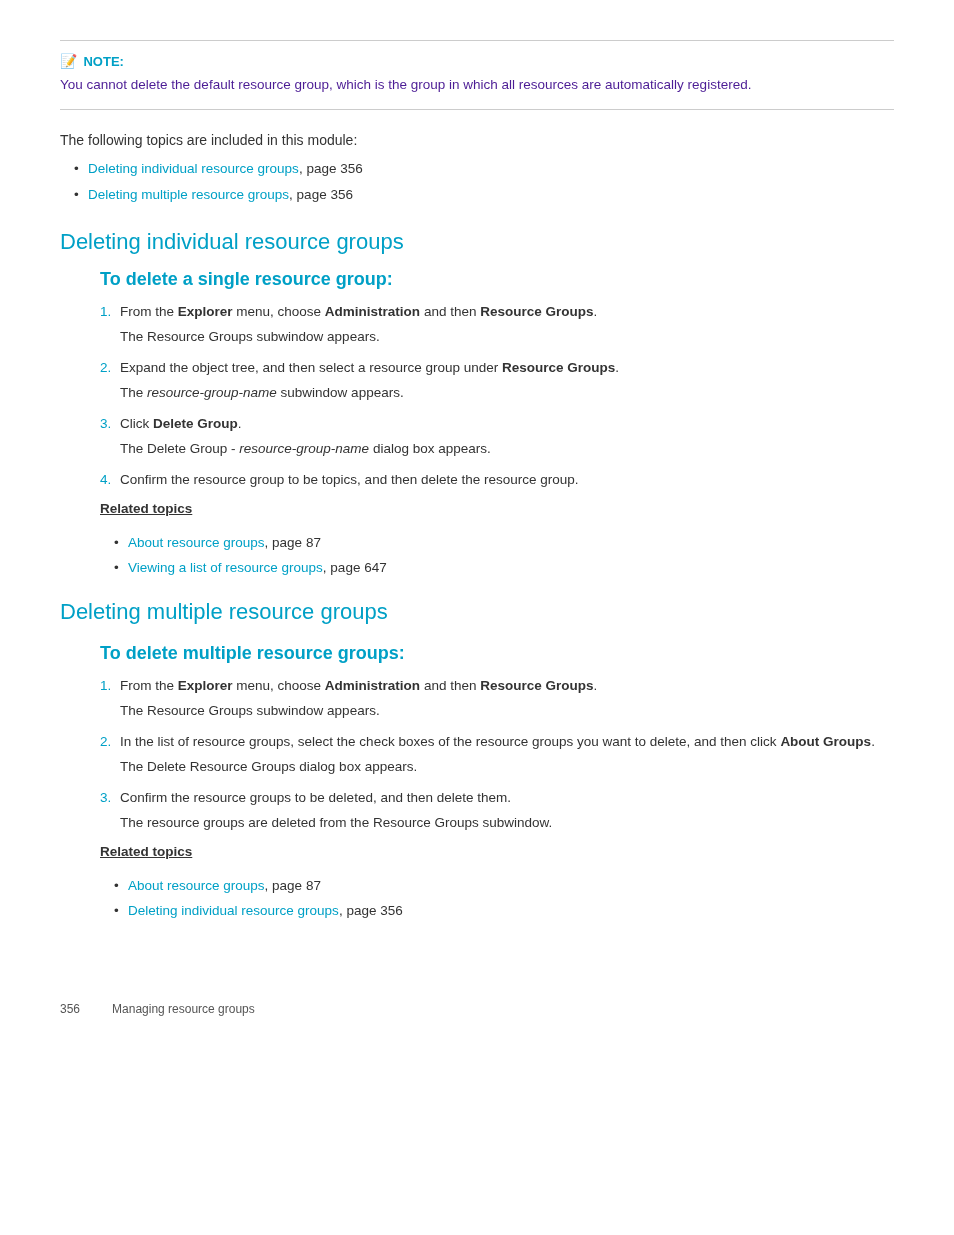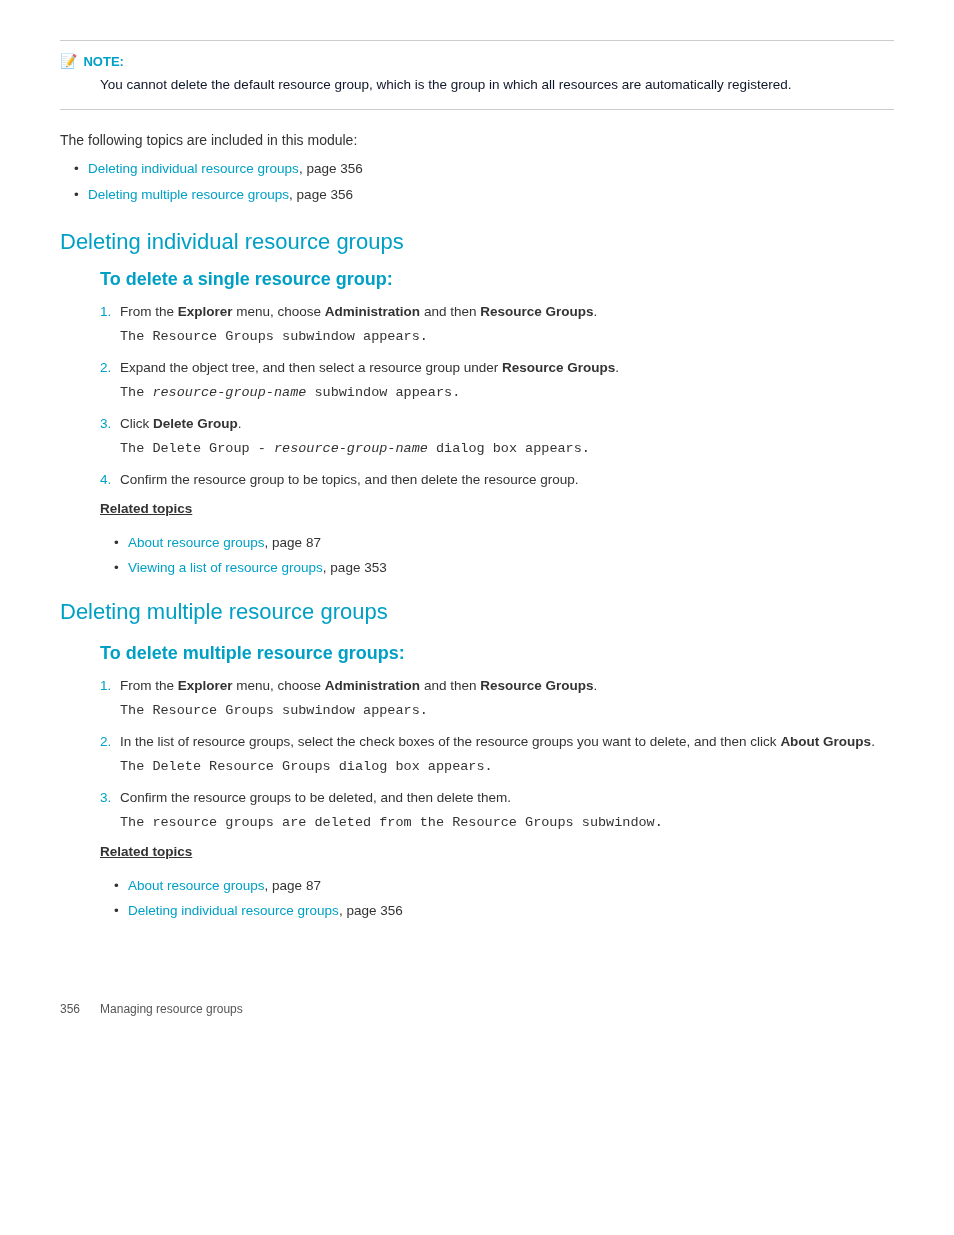--- a/index.html
+++ b/index.html
@@ -25,23 +25,22 @@
       color: #00a0c6;
       font-weight: bold;
       font-size: 13px;
       margin-bottom: 6px;
     }
     .note-icon {
       font-size: 14px;
     }
     .note-body {
       font-size: 13.5px;
-      color: #0f172a;
+      color: #4c1d95;
       line-height: 1.5;
-      margin-left: 40px;
     }
     .intro-text {
       font-size: 14px;
       margin-bottom: 10px;
       color: #333;
     }
     .bullet-list {
       list-style: none;
       padding-left: 14px;
       margin-bottom: 24px;
@@ -102,21 +101,20 @@
       font-weight: normal;
       color: #00a0c6;
       font-size: 13.5px;
     }
     .numbered-list > li .sub-note {
       display: block;
       margin-top: 4px;
       padding-left: 0;
       color: #333;
       font-style: normal;
-      font-family: Liberation Mono, monospace;
     }
     .related-bullets {
       list-style: none;
       padding-left: 54px;
       margin-bottom: 20px;
       margin-top: 16px;
     }
     .related-bullets li {
       position: relative;
       padding-left: 14px;
@@ -139,21 +137,21 @@
       margin-bottom: 18px;
     }
     .footer {
       margin-top: 80px;
       font-size: 12px;
       color: #555;
       border-top: none;
     }
     .footer-text {
       display: flex;
-      gap: 20px;
+      gap: 32px;
       align-items: flex-start;
     }
   </style>
 </head>
 <body>
 
 <div class="note-box">
   <div class="note-header">
     <span class="note-icon">📝</span>
     <span>NOTE:</span>
@@ -203,21 +201,21 @@
     <span>Confirm the resource group to be topics, and then delete the resource group.</span>
   </li>
 </ol>
 
 <div class="related-title">Related topics</div>
 <ul class="related-bullets">
   <li>
     <a href="#">About resource groups</a><span>, page 87</span>
   </li>
   <li>
-    <a href="#">Viewing a list of resource groups</a><span>, page 353</span>
+    <a href="#">Viewing a list of resource groups</a><span>, page 647</span>
   </li>
 </ul>
 
 <h2 class="section-title section-divider">Deleting multiple resource groups</h2>
 
 <div class="subsection-title">To delete multiple resource groups:</div>
 
 <ol class="numbered-list">
 
   <li>

